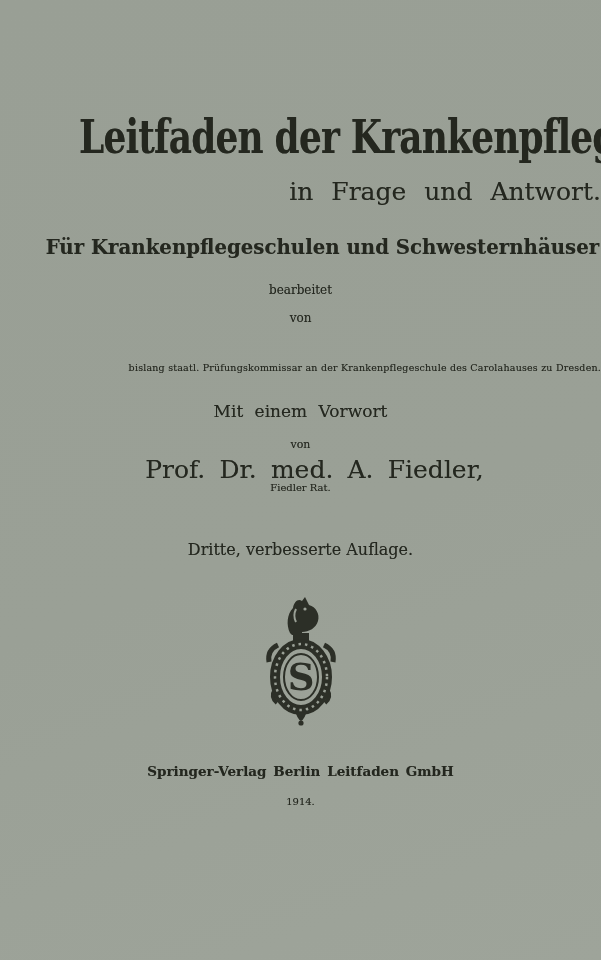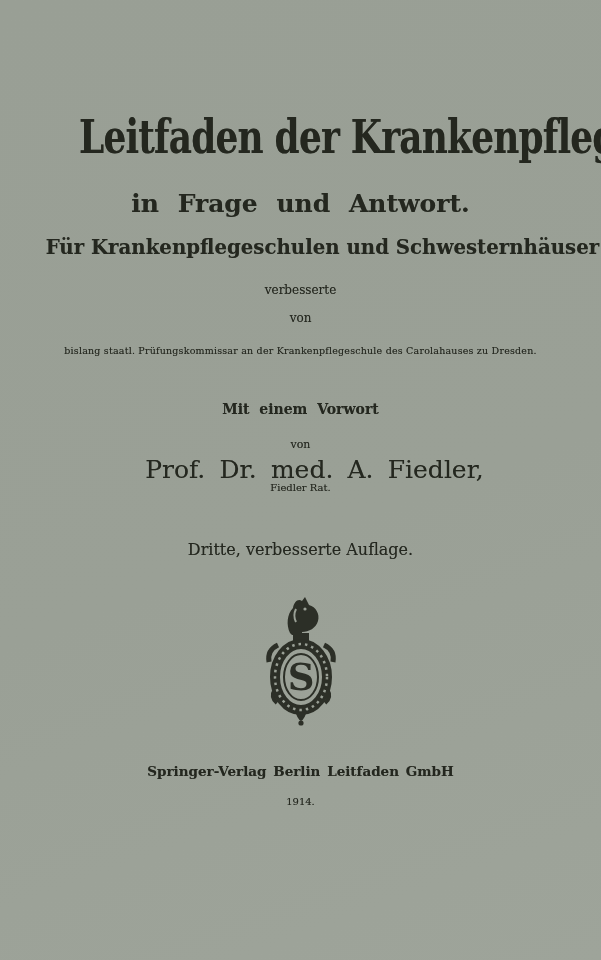--- a/index.html
+++ b/index.html
@@ -17,28 +17,28 @@
     position: absolute;
     left: 0; right: 0;
     text-align: center;
     text-shadow: 0 0 0.6px rgba(36,39,31,0.45);
     white-space: nowrap;
   }
   .inner { display: inline-block; transform-origin: center; }
 
   .title       { top: 110px; font-size: 46px; font-weight: bold; }
   .title .inner{ transform: scaleX(0.78); letter-spacing: -1px; }
-  .subtitle    { top: 189px; font-size: 25px; font-weight: bold; word-spacing: 0.40em; }
+  .subtitle    { top: 177px; font-size: 25px; font-weight: normal; word-spacing: 0.40em; text-align: right; }
   .audience    { top: 234px; font-size: 21px; font-weight: bold; margin-left: 28px; }
   .audience .inner { transform: scaleX(0.94); }
   .bearbeitet  { top: 283px; font-size: 12px; }
   .von1        { top: 311px; font-size: 12px; }
   .author      { top: 331px; font-size: 24px; font-weight: bold; word-spacing: 0.35em; }
-  .credentials { top: 345px; font-size: 9.5px; letter-spacing: 0.2px; }
-  .foreword    { top: 401px; font-size: 14px; font-weight: bold; word-spacing: 0.35em; }
+  .credentials { top: 362px; font-size: 9.5px; letter-spacing: 0.2px; text-align: right; }
+  .foreword    { top: 401px; font-size: 17px; font-weight: normal; word-spacing: 0.35em; }
   .von2        { top: 438px; font-size: 11px; }
   .fw-author   { top: 455px; font-size: 25px; font-weight: normal; word-spacing: 0.25em; padding-left: 28px; }
   .fw-title    { top: 482px; font-size: 10px; }
   .edition1    { top: 540px; font-size: 16px; }
   .edition2    { top: 541px; font-size: 13.5px; }
   .emblem      { top: 597px; text-shadow: none; }
   .publisher   { top: 763px; font-size: 13.5px; font-weight: bold; word-spacing: 0.15em; }
   .year        { top: 796px; font-size: 10px; }
 </style>
 </head>
@@ -49,21 +49,21 @@
   <div class="line title">
     <span class="inner">Leitfaden der Krankenpflege</span>
   </div>
 
   <div class="line subtitle">in Frage und Antwort.</div>
 
   <div class="line audience">
     <span class="inner">Für Krankenpflegeschulen und Schwesternhäuser</span>
   </div>
 
-  <div class="line bearbeitet">verbesserte</div>
+  <div class="line bearbeitet">bearbeitet</div>
   <div class="line von1">von</div>
   <div class="line credentials">bislang staatl. Prüfungskommissar an der Krankenpflegeschule des Carolahauses zu Dresden.</div>
 
   <div class="line foreword">Mit einem Vorwort</div>
   <div class="line von2">von</div>
   <div class="line fw-author">Prof. Dr. med. A. Fiedler,</div>
   <div class="line fw-title">Fiedler Rat.</div>
 
   <div class="line edition1">Dritte, verbesserte Auflage.</div>
 

